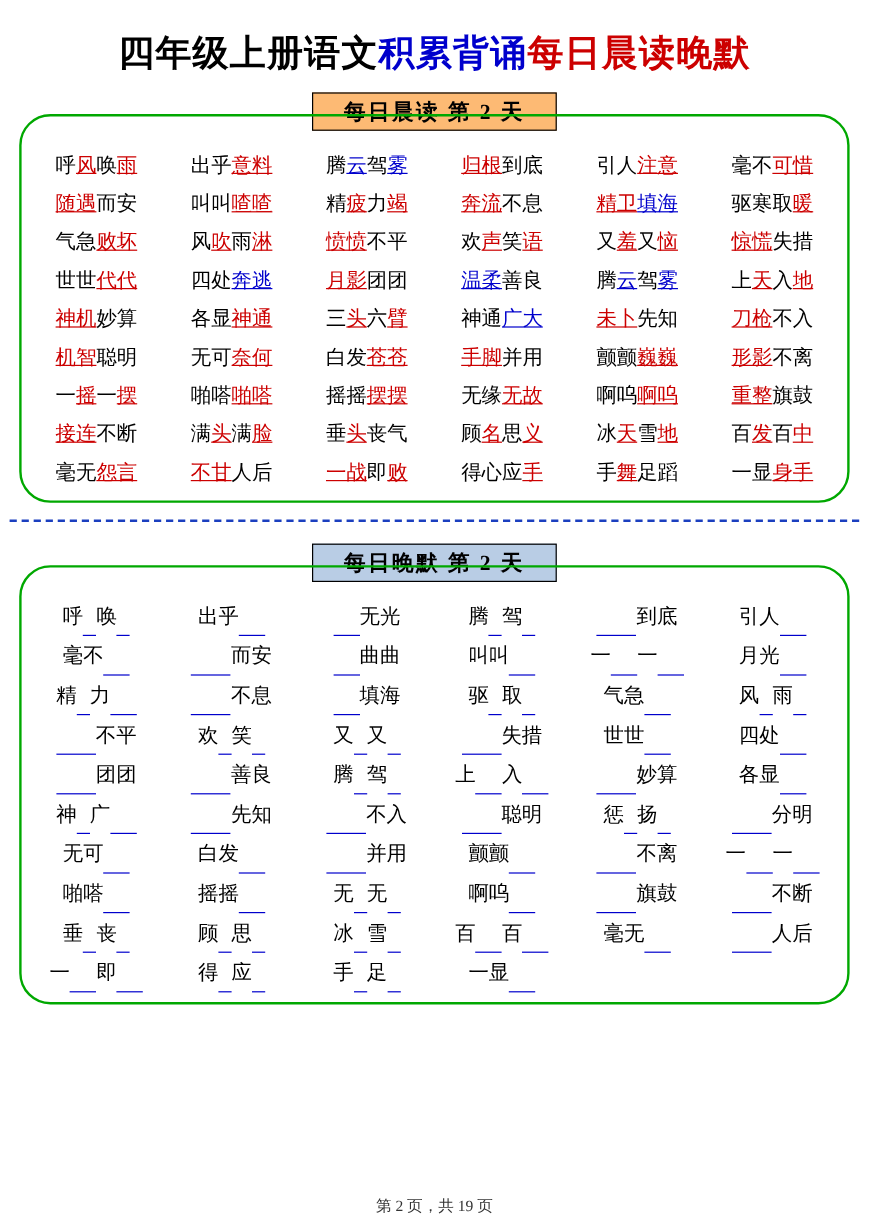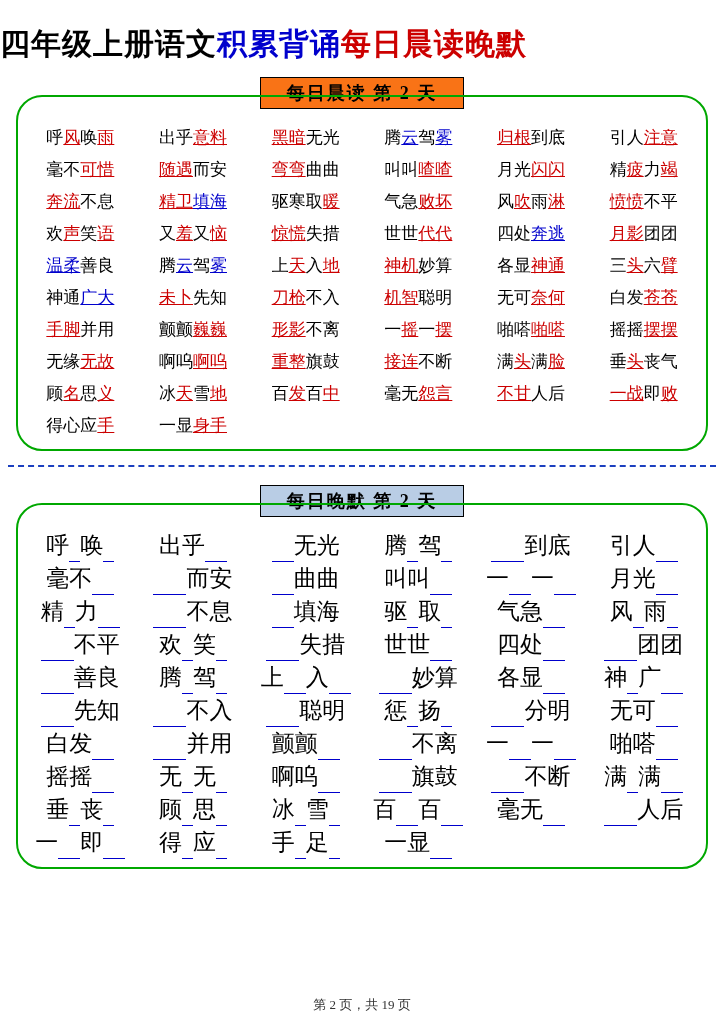--- a/index.html
+++ b/index.html
@@ -10,20 +10,21 @@
   body {
     width: 724px;
     height: 1024px;
     position: relative;
     font-family: "Liberation Serif", "DejaVu Serif", serif;
     overflow: hidden;
   }
 
   
   .page-title {
+    text-align: center;
     font-family: "Liberation Serif", "DejaVu Serif", serif;
     font-weight: bold;
     font-size: 30px;
     letter-spacing: 1px;
     padding-top: 24px;
     white-space: nowrap;
   }
   .page-title .t-black { color: #000000; }
   .page-title .t-blue  { color: #0000cc; }
   .page-title .t-red   { color: #cc0000; }
@@ -35,21 +36,21 @@
     margin-top: 12px;
   }
   .banner {
     border: 1px solid #000;
     padding: 3px 26px;
     font-size: 18px;
     font-weight: bold;
     letter-spacing: 2px;
     color: #000;
   }
-  .banner.yellow { background: #f97316; }
+  .banner.yellow { background: #fdba74; }
   .banner.blue   { background: #b9cde5; }
 
   
   .panel {
     border: 2px solid #00a800;
     border-radius: 26px;
     margin: 10px 16px 0 16px;
     padding: 10px 6px 8px 6px;
     position: relative;
   }
@@ -68,21 +69,21 @@
     text-align: center;
     white-space: nowrap;
     letter-spacing: 0px;
   }
   .cell span { padding: 0 0px; }
   .k { color: #000000; }
   .r { color: #cc0000; text-decoration: underline; }
   .b { color: #0000cc; text-decoration: underline; }
 
   
-  .cell.blank { font-size: 23px; line-height: 30px; }
+  .cell.blank { font-size: 17px; line-height: 30px; }
   .cell.blank .bl {
     color: #0000cc;
     border-bottom: 1px solid #0000cc;
     display: inline-block;
     width: 22px;
     vertical-align: baseline;
   }
   .cell.blank .ch { color: #000000; }
 
   
@@ -111,29 +112,26 @@
   <span class="t-black">四年级上册语文</span><span class="t-blue">积累背诵</span><span class="t-red">每日晨读晚默</span>
 </div>
 
 <div class="banner-wrap">
   <div class="banner yellow">每日晨读    第 2 天</div>
 </div>
 <div class="panel top">
   <div class="grid" id="grid-morning">
       <div class="cell"><span class="k">呼</span><span class="r">风</span><span class="k">唤</span><span class="r">雨</span></div>
       <div class="cell"><span class="k">出乎</span><span class="r">意料</span></div>
-      <div class="cell"><span class="r">黑暗</span><span class="k">无光</span></div>
       <div class="cell"><span class="k">腾</span><span class="b">云</span><span class="k">驾</span><span class="b">雾</span></div>
       <div class="cell"><span class="r">归根</span><span class="k">到底</span></div>
       <div class="cell"><span class="k">引人</span><span class="r">注意</span></div>
       <div class="cell"><span class="k">毫不</span><span class="r">可惜</span></div>
       <div class="cell"><span class="r">随遇</span><span class="k">而安</span></div>
-      <div class="cell"><span class="r">弯弯</span><span class="k">曲曲</span></div>
       <div class="cell"><span class="k">叫叫</span><span class="r">喳喳</span></div>
-      <div class="cell"><span class="k">月光</span><span class="r">闪闪</span></div>
       <div class="cell"><span class="k">精</span><span class="r">疲</span><span class="k">力</span><span class="r">竭</span></div>
       <div class="cell"><span class="r">奔流</span><span class="k">不息</span></div>
       <div class="cell"><span class="r">精卫</span><span class="b">填海</span></div>
       <div class="cell"><span class="k">驱寒</span><span class="k">取</span><span class="r">暖</span></div>
       <div class="cell"><span class="k">气急</span><span class="r">败坏</span></div>
       <div class="cell"><span class="k">风</span><span class="r">吹</span><span class="k">雨</span><span class="r">淋</span></div>
       <div class="cell"><span class="r">愤愤</span><span class="k">不平</span></div>
       <div class="cell"><span class="k">欢</span><span class="r">声</span><span class="k">笑</span><span class="r">语</span></div>
       <div class="cell"><span class="k">又</span><span class="r">羞</span><span class="k">又</span><span class="r">恼</span></div>
       <div class="cell"><span class="r">惊慌</span><span class="k">失措</span></div>
@@ -164,20 +162,21 @@
       <div class="cell"><span class="r">接连</span><span class="k">不断</span></div>
       <div class="cell"><span class="k">满</span><span class="r">头</span><span class="k">满</span><span class="r">脸</span></div>
       <div class="cell"><span class="k">垂</span><span class="r">头</span><span class="k">丧气</span></div>
       <div class="cell"><span class="k">顾</span><span class="r">名</span><span class="k">思</span><span class="r">义</span></div>
       <div class="cell"><span class="k">冰</span><span class="r">天</span><span class="k">雪</span><span class="r">地</span></div>
       <div class="cell"><span class="k">百</span><span class="r">发</span><span class="k">百</span><span class="r">中</span></div>
       <div class="cell"><span class="k">毫无</span><span class="r">怨言</span></div>
       <div class="cell"><span class="r">不甘</span><span class="k">人后</span></div>
       <div class="cell"><span class="r">一战</span><span class="k">即</span><span class="r">败</span></div>
       <div class="cell"><span class="k">得心</span><span class="k">应</span><span class="r">手</span></div>
+      <div class="cell"><span class="k">手</span><span class="r">舞</span><span class="k">足蹈</span></div>
       <div class="cell"><span class="k">一显</span><span class="r">身手</span></div>
     </div>
 </div>
 
 <div class="divider"></div>
 
 <div class="banner-wrap" style="margin-top:18px;">
   <div class="banner blue">每日晚默    第 2 天</div>
 </div>
 <div class="panel top">
@@ -195,20 +194,21 @@
       <div class="cell blank"><span class="ch">一</span><span class="bl" style="width: 22px;">&nbsp;</span><span class="ch">一</span><span class="bl" style="width: 22px;">&nbsp;</span></div>
       <div class="cell blank"><span class="ch">月光</span><span class="bl" style="width: 22px;">&nbsp;</span></div>
       <div class="cell blank"><span class="ch">精</span><span class="bl" style="width: 11px;">&nbsp;</span><span class="ch">力</span><span class="bl" style="width: 22px;">&nbsp;</span></div>
       <div class="cell blank"><span class="bl" style="width: 33px;">&nbsp;</span><span class="ch">不息</span></div>
       <div class="cell blank"><span class="bl" style="width: 22px;">&nbsp;</span><span class="ch">填海</span></div>
       <div class="cell blank"><span class="ch">驱</span><span class="bl" style="width: 11px;">&nbsp;</span><span class="ch">取</span><span class="bl" style="width: 11px;">&nbsp;</span></div>
       <div class="cell blank"><span class="ch">气急</span><span class="bl" style="width: 22px;">&nbsp;</span></div>
       <div class="cell blank"><span class="ch">风</span><span class="bl" style="width: 11px;">&nbsp;</span><span class="ch">雨</span><span class="bl" style="width: 11px;">&nbsp;</span></div>
       <div class="cell blank"><span class="bl" style="width: 33px;">&nbsp;</span><span class="ch">不平</span></div>
       <div class="cell blank"><span class="ch">欢</span><span class="bl" style="width: 11px;">&nbsp;</span><span class="ch">笑</span><span class="bl" style="width: 11px;">&nbsp;</span></div>
+      <div class="cell blank"><span class="ch">又</span><span class="bl" style="width: 11px;">&nbsp;</span><span class="ch">又</span><span class="bl" style="width: 11px;">&nbsp;</span></div>
       <div class="cell blank"><span class="bl" style="width: 33px;">&nbsp;</span><span class="ch">失措</span></div>
       <div class="cell blank"><span class="ch">世世</span><span class="bl" style="width: 22px;">&nbsp;</span></div>
       <div class="cell blank"><span class="ch">四处</span><span class="bl" style="width: 22px;">&nbsp;</span></div>
       <div class="cell blank"><span class="bl" style="width: 33px;">&nbsp;</span><span class="ch">团团</span></div>
       <div class="cell blank"><span class="bl" style="width: 33px;">&nbsp;</span><span class="ch">善良</span></div>
       <div class="cell blank"><span class="ch">腾</span><span class="bl" style="width: 11px;">&nbsp;</span><span class="ch">驾</span><span class="bl" style="width: 11px;">&nbsp;</span></div>
       <div class="cell blank"><span class="ch">上</span><span class="bl" style="width: 22px;">&nbsp;</span><span class="ch">入</span><span class="bl" style="width: 22px;">&nbsp;</span></div>
       <div class="cell blank"><span class="bl" style="width: 33px;">&nbsp;</span><span class="ch">妙算</span></div>
       <div class="cell blank"><span class="ch">各显</span><span class="bl" style="width: 22px;">&nbsp;</span></div>
       <div class="cell blank"><span class="ch">神</span><span class="bl" style="width: 11px;">&nbsp;</span><span class="ch">广</span><span class="bl" style="width: 22px;">&nbsp;</span></div>
@@ -222,21 +222,20 @@
       <div class="cell blank"><span class="bl" style="width: 33px;">&nbsp;</span><span class="ch">并用</span></div>
       <div class="cell blank"><span class="ch">颤颤</span><span class="bl" style="width: 22px;">&nbsp;</span></div>
       <div class="cell blank"><span class="bl" style="width: 33px;">&nbsp;</span><span class="ch">不离</span></div>
       <div class="cell blank"><span class="ch">一</span><span class="bl" style="width: 22px;">&nbsp;</span><span class="ch">一</span><span class="bl" style="width: 22px;">&nbsp;</span></div>
       <div class="cell blank"><span class="ch">啪嗒</span><span class="bl" style="width: 22px;">&nbsp;</span></div>
       <div class="cell blank"><span class="ch">摇摇</span><span class="bl" style="width: 22px;">&nbsp;</span></div>
       <div class="cell blank"><span class="ch">无</span><span class="bl" style="width: 11px;">&nbsp;</span><span class="ch">无</span><span class="bl" style="width: 11px;">&nbsp;</span></div>
       <div class="cell blank"><span class="ch">啊呜</span><span class="bl" style="width: 22px;">&nbsp;</span></div>
       <div class="cell blank"><span class="bl" style="width: 33px;">&nbsp;</span><span class="ch">旗鼓</span></div>
       <div class="cell blank"><span class="bl" style="width: 33px;">&nbsp;</span><span class="ch">不断</span></div>
-      <div class="cell blank"><span class="ch">满</span><span class="bl" style="width: 11px;">&nbsp;</span><span class="ch">满</span><span class="bl" style="width: 22px;">&nbsp;</span></div>
       <div class="cell blank"><span class="ch">垂</span><span class="bl" style="width: 11px;">&nbsp;</span><span class="ch">丧</span><span class="bl" style="width: 11px;">&nbsp;</span></div>
       <div class="cell blank"><span class="ch">顾</span><span class="bl" style="width: 11px;">&nbsp;</span><span class="ch">思</span><span class="bl" style="width: 11px;">&nbsp;</span></div>
       <div class="cell blank"><span class="ch">冰</span><span class="bl" style="width: 11px;">&nbsp;</span><span class="ch">雪</span><span class="bl" style="width: 11px;">&nbsp;</span></div>
       <div class="cell blank"><span class="ch">百</span><span class="bl" style="width: 22px;">&nbsp;</span><span class="ch">百</span><span class="bl" style="width: 22px;">&nbsp;</span></div>
       <div class="cell blank"><span class="ch">毫无</span><span class="bl" style="width: 22px;">&nbsp;</span></div>
       <div class="cell blank"><span class="bl" style="width: 33px;">&nbsp;</span><span class="ch">人后</span></div>
       <div class="cell blank"><span class="ch">一</span><span class="bl" style="width: 22px;">&nbsp;</span><span class="ch">即</span><span class="bl" style="width: 22px;">&nbsp;</span></div>
       <div class="cell blank"><span class="ch">得</span><span class="bl" style="width: 11px;">&nbsp;</span><span class="ch">应</span><span class="bl" style="width: 11px;">&nbsp;</span></div>
       <div class="cell blank"><span class="ch">手</span><span class="bl" style="width: 11px;">&nbsp;</span><span class="ch">足</span><span class="bl" style="width: 11px;">&nbsp;</span></div>
       <div class="cell blank"><span class="ch">一显</span><span class="bl" style="width: 22px;">&nbsp;</span></div>

